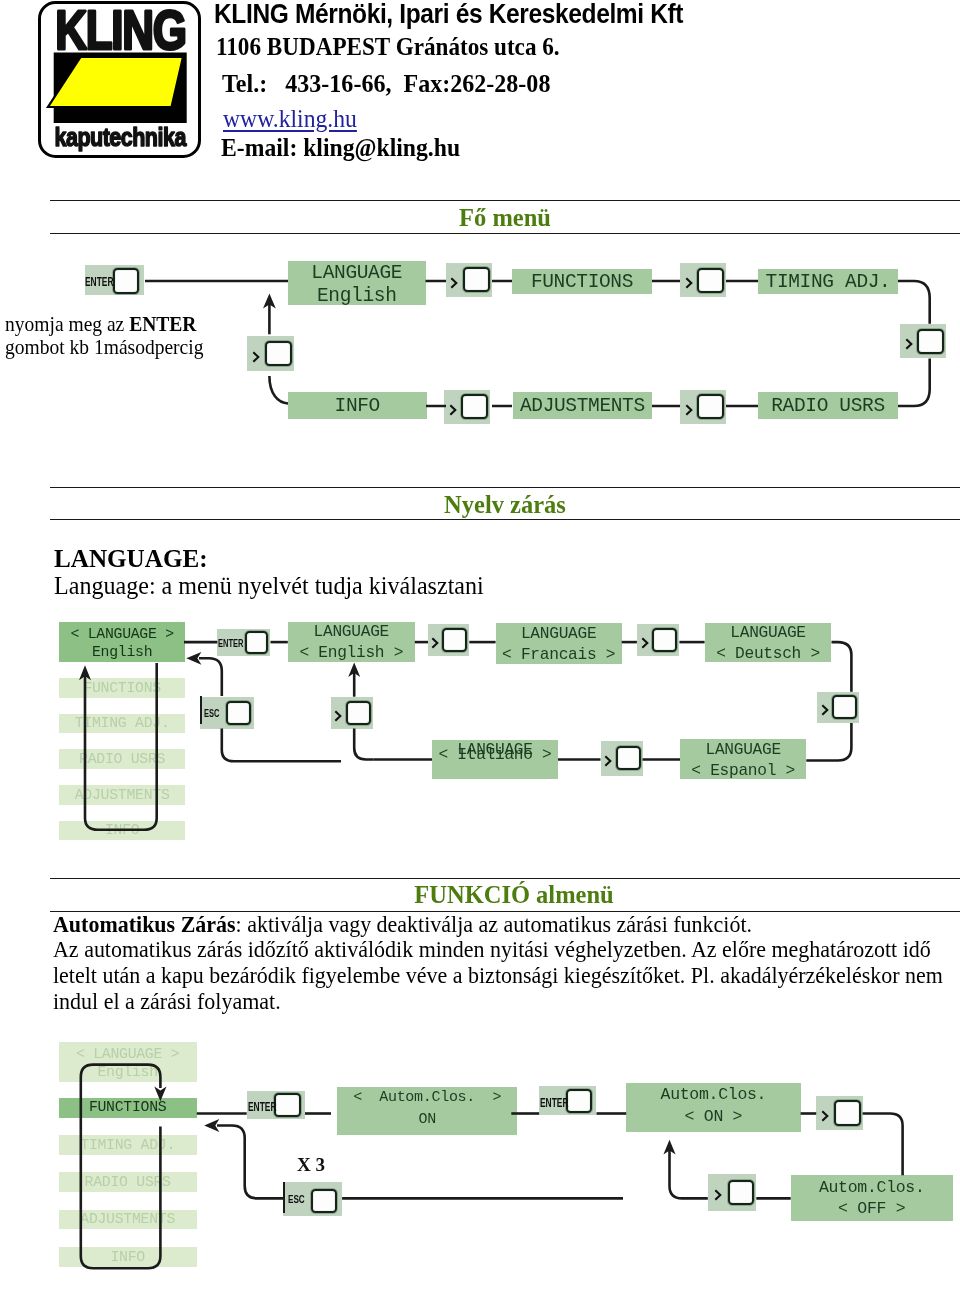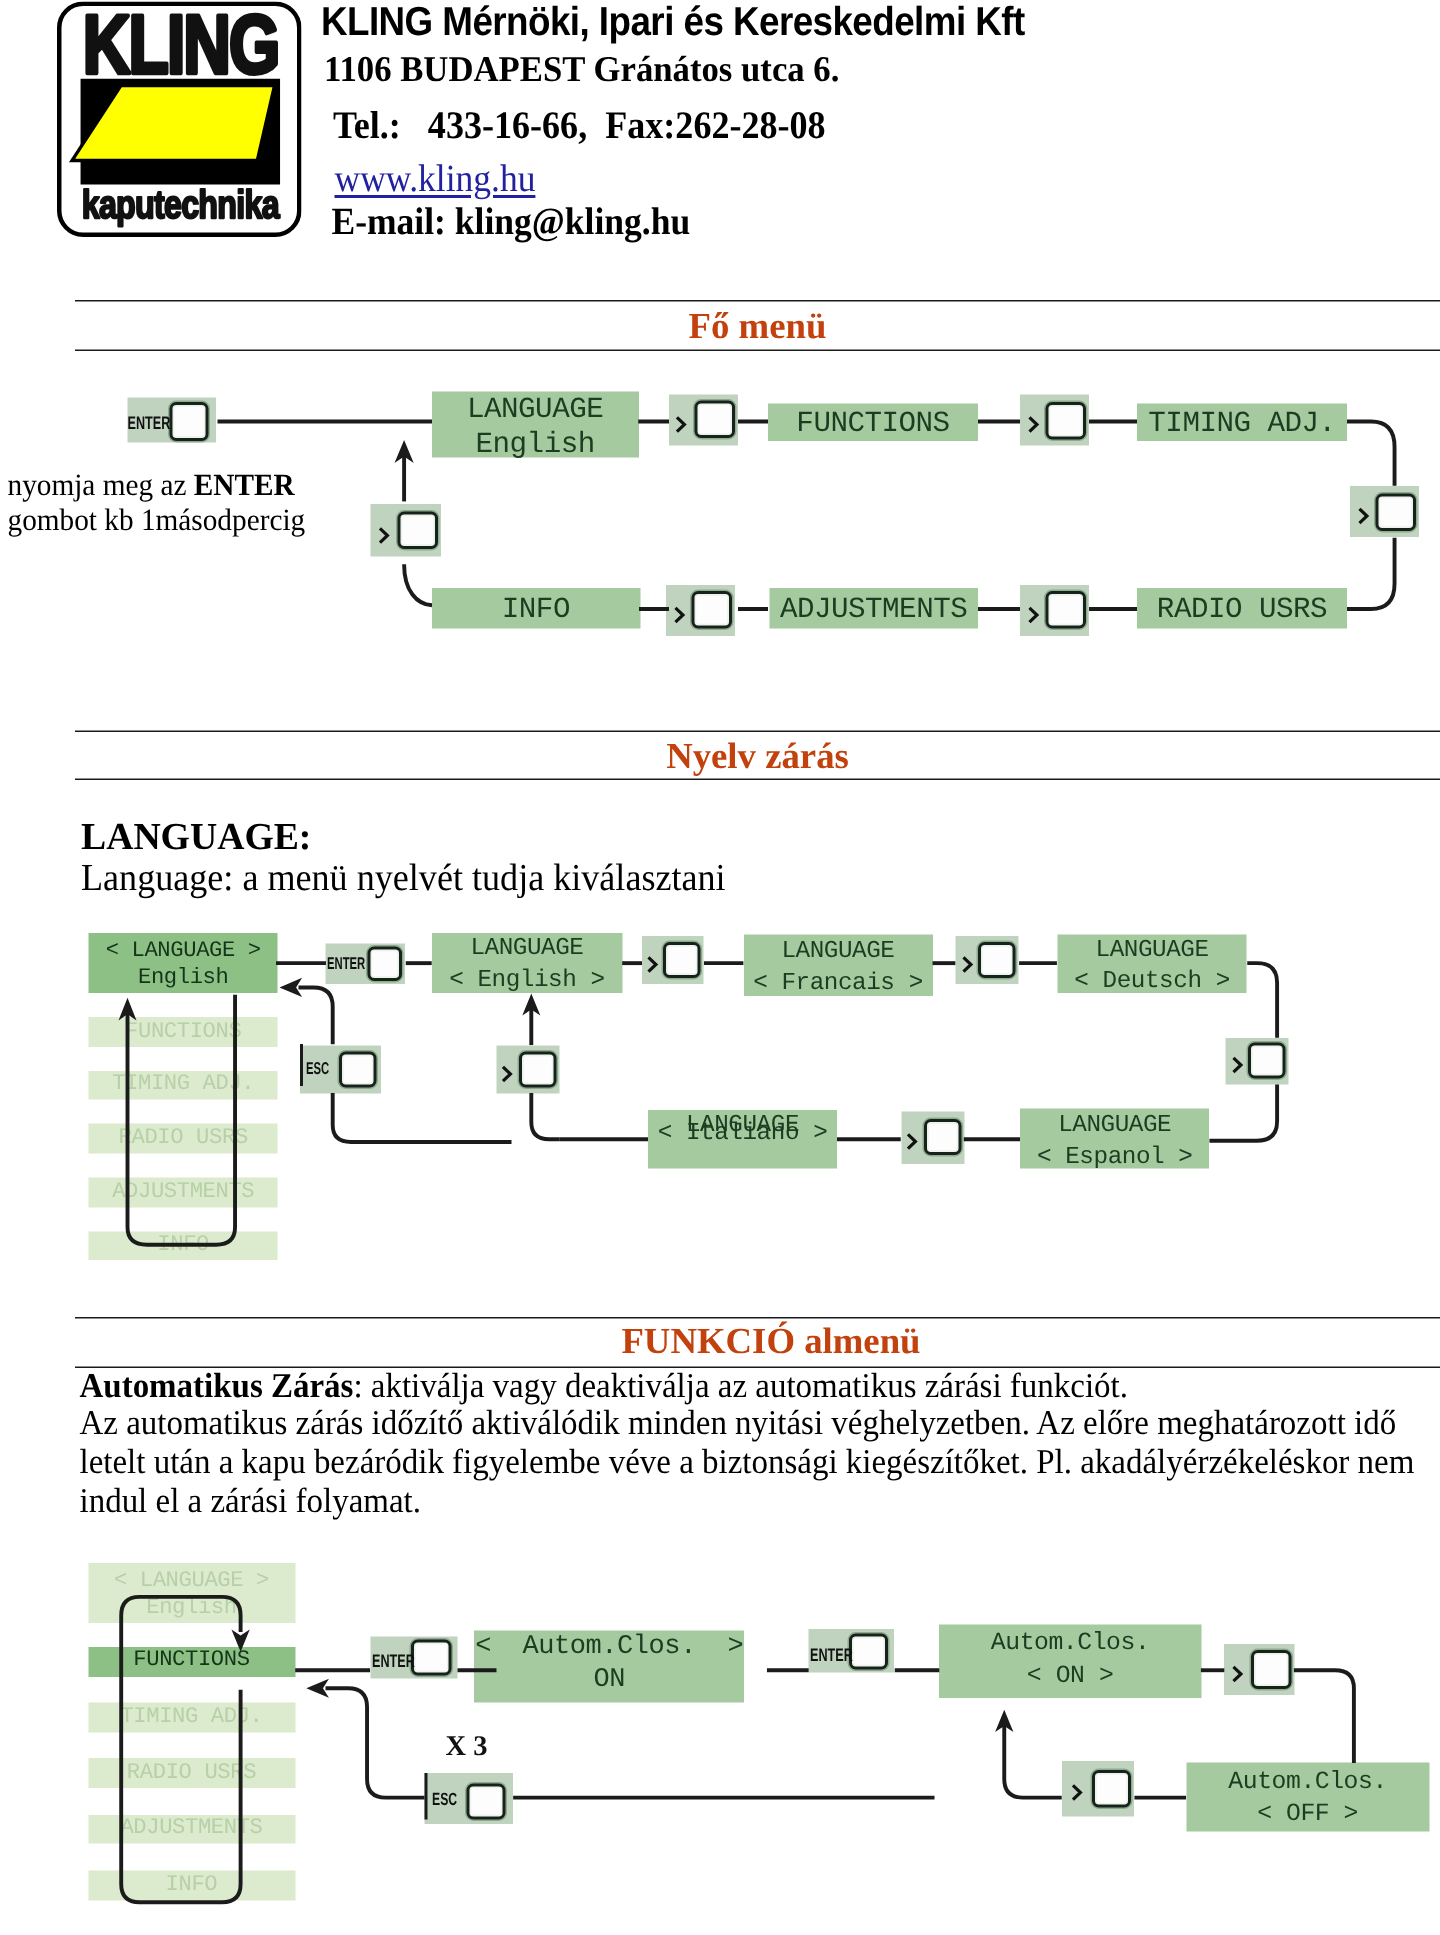--- a/index.html
+++ b/index.html
@@ -10,21 +10,21 @@
   
   #logo{position:absolute;left:38px;top:1px;width:163px;height:157px;}
   #hdr-company{position:absolute;left:214px;top:-1px;font-family:"Liberation Sans",sans-serif;font-weight:bold;font-size:27px;letter-spacing:-0.4px;white-space:nowrap;color:#000;transform:scaleX(0.908);transform-origin:left top;}
   #hdr-address{position:absolute;left:216.3px;top:33px;font-weight:bold;font-size:24.2px;white-space:nowrap;color:#000;transform:scaleX(0.957);transform-origin:left top;}
   #hdr-phone{position:absolute;left:221.8px;top:69px;font-weight:bold;font-size:26px;white-space:pre;color:#000;transform:scaleX(0.925);transform-origin:left top;}
   #hdr-web{position:absolute;left:222.7px;top:104px;font-size:25.6px;white-space:nowrap;color:#2222a0;text-decoration:underline;text-underline-offset:3px;transform:scaleX(0.925);transform-origin:left top;}
   #hdr-email{position:absolute;left:220.7px;top:132.5px;font-weight:bold;font-size:25.6px;white-space:nowrap;color:#000;transform:scaleX(0.925);transform-origin:left top;}
 
   
   .hr{position:absolute;left:50px;width:920px;height:0;border-top:1.6px solid #1a1a1a;}
-  .sect-title{position:absolute;text-align:center;font-weight:bold;font-size:24.5px;color:#c2410c;}
+  .sect-title{position:absolute;text-align:center;font-weight:bold;font-size:24.5px;color:#4d7c0f;}
 
   
   .para{position:absolute;font-size:23.2px;color:#000;line-height:25.8px;transform:scaleX(0.948);transform-origin:left top;}
 
   
   .dg{position:absolute;}
   .lcd{position:absolute;background:#a5caa0;box-sizing:border-box;font-family:"Liberation Mono","DejaVu Sans Mono",monospace;font-size:19.5px;color:#1b3d20;text-align:center;letter-spacing:-0.35px;white-space:pre;}
   .lcd.dim{background:#dceace;color:#b7d0a7;}
   .lcd.sel{background:#8cc084;color:#15351a;}
   .lcd .l1{position:absolute;left:0;right:0;}
@@ -223,21 +223,21 @@
       <div class="lcd dim" style="left:58.5px;top:11.900000000000091px;width:138.3px;height:40px;font-size:14.8px;letter-spacing:-0.26564102564102565px;"><div class="l1" style="top:3.9637999999999987px;line-height:17.02px;">&lt; LANGUAGE &gt;</div><div class="l2" style="top:21.8638px;line-height:17.02px;">English</div></div>
       <div class="lcd sel" style="left:58.5px;top:67.80000000000018px;width:138.3px;height:19.8px;font-size:14.8px;letter-spacing:-0.26564102564102565px;"><div class="l1" style="top:1.6637999999999997px;line-height:17.02px;">FUNCTIONS</div></div>
       <div class="lcd dim" style="left:58.5px;top:105.10000000000014px;width:138.3px;height:19.8px;font-size:14.8px;letter-spacing:-0.26564102564102565px;"><div class="l1" style="top:1.6637999999999997px;line-height:17.02px;">TIMING ADJ.</div></div>
       <div class="lcd dim" style="left:58.5px;top:142.4000000000001px;width:138.3px;height:19.8px;font-size:14.8px;letter-spacing:-0.26564102564102565px;"><div class="l1" style="top:1.6637999999999997px;line-height:17.02px;">RADIO USRS</div></div>
       <div class="lcd dim" style="left:58.5px;top:179.70000000000027px;width:138.3px;height:19.8px;font-size:14.8px;letter-spacing:-0.26564102564102565px;"><div class="l1" style="top:1.6637999999999997px;line-height:17.02px;">ADJUSTMENTS</div></div>
       <div class="lcd dim" style="left:58.5px;top:217.00000000000023px;width:138.3px;height:19.8px;font-size:14.8px;letter-spacing:-0.26564102564102565px;"><div class="l1" style="top:1.6637999999999997px;line-height:17.02px;">INFO</div></div>
       <div class="keybox" style="left:246.7px;top:60.799999999999955px;width:58.3px;height:27.9px;">
         <div class="keybtn" style="left:27.5px;top:2.2px;width:26.6px;height:23.7px;"></div>
         <div class="keylab" style="left:1px;top:9.5px;white-space:nowrap;text-align:left;font-size:12.2px;line-height:14.029999999999998px;transform:scaleX(0.69);transform-origin:left center;">ENTER</div>
       </div>
-      <div class="lcd" style="left:316px;top:56.5px;width:180.3px;height:48.1px;font-size:18px;letter-spacing:-0.29615384615384616px;"><div class="l1" style="top:2.517749999999999px;line-height:18.974999999999998px;">&lt;  Autom.Clos.  &gt;</div><div class="l2" style="top:24.117749999999994px;line-height:18.974999999999998px;">ON</div></div>
+      <div class="lcd" style="left:337px;top:56.5px;width:180.3px;height:48.1px;font-size:15px;letter-spacing:-0.29615384615384616px;"><div class="l1" style="top:2.517749999999999px;line-height:18.974999999999998px;">&lt;  Autom.Clos.  &gt;</div><div class="l2" style="top:24.117749999999994px;line-height:18.974999999999998px;">ON</div></div>
       <div class="keybox" style="left:539.1px;top:56.299999999999955px;width:57.4px;height:29.1px;">
         <div class="keybtn" style="left:26.6px;top:2.7px;width:26.6px;height:23.7px;"></div>
         <div class="keylab" style="left:1px;top:10px;white-space:nowrap;text-align:left;font-size:12.2px;line-height:14.029999999999998px;transform:scaleX(0.69);transform-origin:left center;">ENTER</div>
       </div>
       <div class="lcd" style="left:626.2px;top:53.09999999999991px;width:174.4px;height:49.4px;font-size:16.5px;letter-spacing:-0.29615384615384616px;"><div class="l1" style="top:2.8677499999999987px;line-height:18.974999999999998px;">Autom.Clos.</div><div class="l2" style="top:24.467749999999995px;line-height:18.974999999999998px;">&lt; ON &gt;</div></div>
       <div class="keybox" style="left:816.2px;top:66.20000000000005px;width:46.4px;height:34px;">
         <div class="keybtn" style="left:17.8px;top:4.2px;width:26.6px;height:25.5px;"></div>
         <div class="chev" style="left:3.9000000000000004px;top:11px;width:10px;height:12px;"><svg width="10" height="12" viewBox="0 0 10 12">
             <path d="M2.3,1.2 L7.3,6 L2.3,10.8" fill="none" stroke="#111" stroke-width="2.1" stroke-linecap="butt" stroke-linejoin="miter"></path>
           </svg></div>

